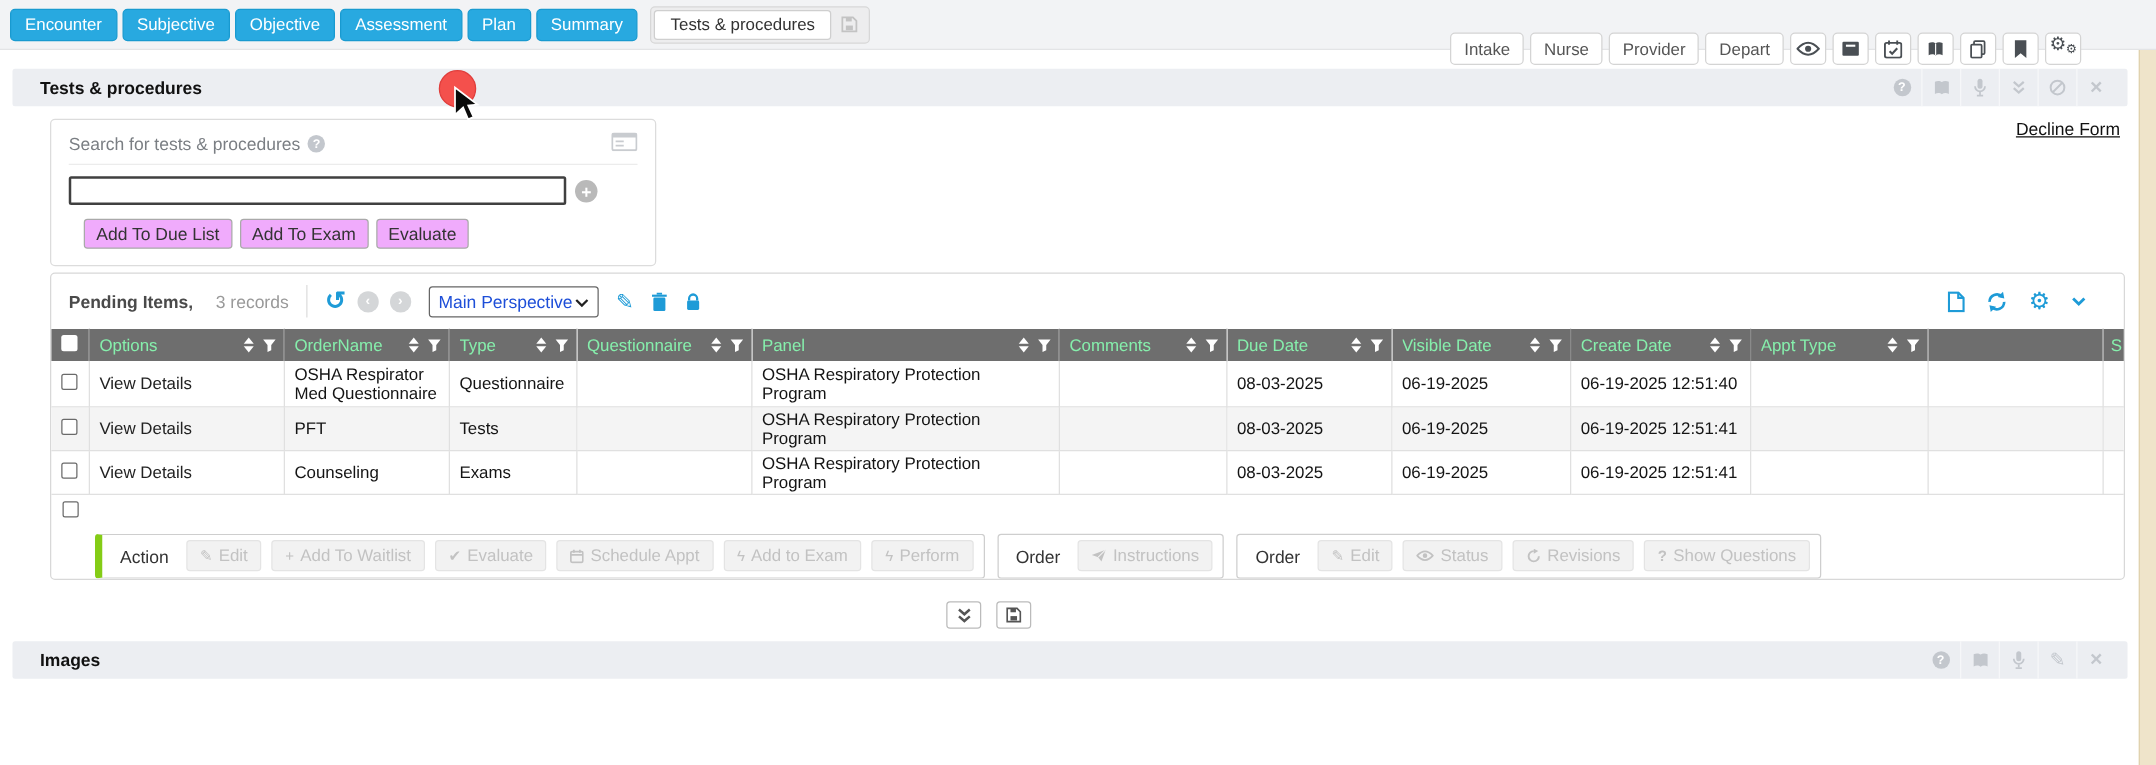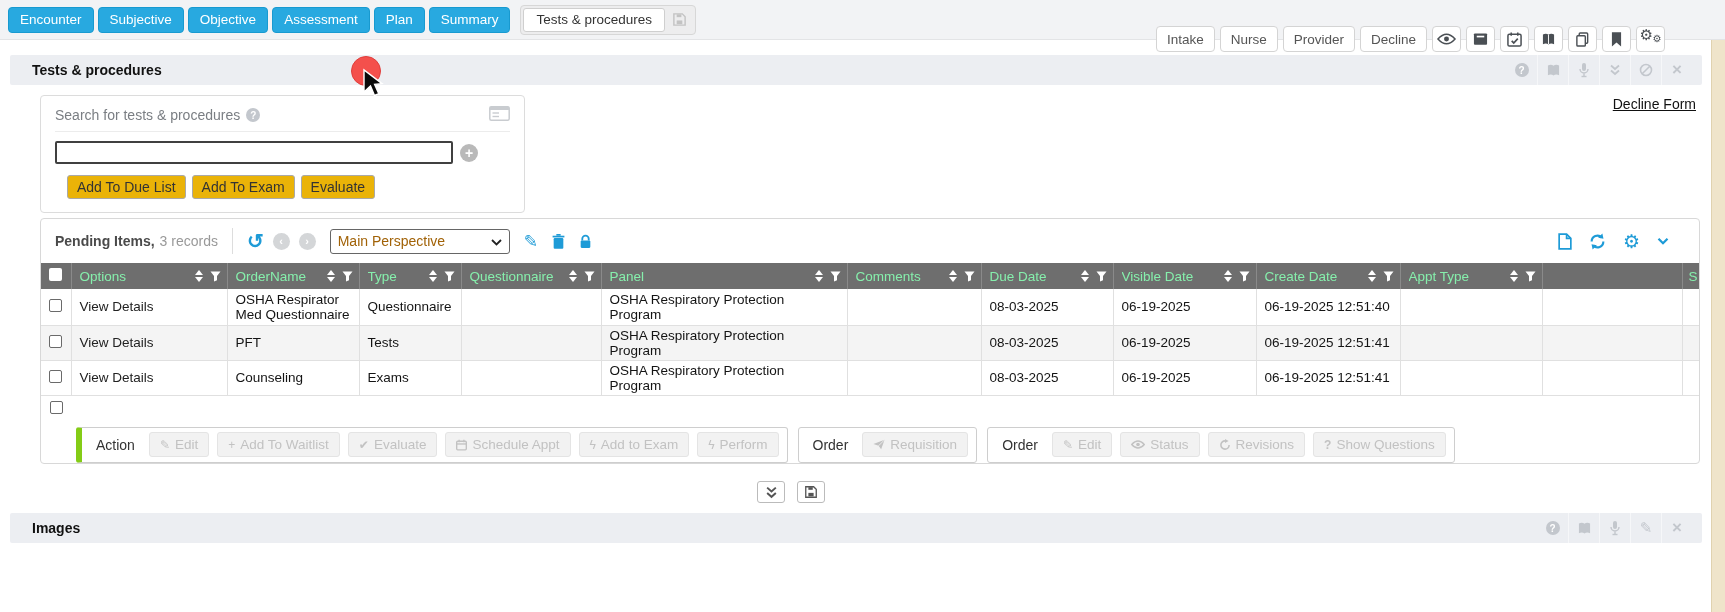--- a/index.html
+++ b/index.html
@@ -45,34 +45,34 @@
   .search-card { position:absolute; left:30px; top:40px; width:485px; height:118px; background:#fff;
                  border:1px solid #dcdcdc; border-radius:4px; padding:10px 14px; }
   .sc-title-row { display:flex; align-items:center; color:#7a7e83; font-size:14px; }
   .sc-list-icon { margin-left:auto; color:#c9ccd0; }
   .sc-div { border-bottom:1px solid #ececec; margin:7px 0 9px 0; }
   .sc-input-row { display:flex; align-items:center; gap:7px; }
   .sc-input { width:398px; height:23px; border:2px solid #404040; border-radius:2px; font-size:13px; padding:0 4px; font-family:inherit; }
   .plusc { width:18px; height:18px; border-radius:50%; background:#b9b9b9; color:#fff; font-size:14px; font-weight:bold;
            display:flex; align-items:center; justify-content:center; line-height:1; cursor:pointer; }
   .sc-btn-row { margin-top:11px; display:flex; gap:6px; padding-left:12px; }
-  .wbtn { background:#eab308; border:1px solid #a9a9a9; border-radius:3px; padding:3px 9px; font-size:14px; color:#333; font-family:inherit; cursor:pointer; }
+  .wbtn { background:#f0abfc; border:1px solid #a9a9a9; border-radius:3px; padding:3px 9px; font-size:14px; color:#333; font-family:inherit; cursor:pointer; }
 
   
   .pending-card { position:absolute; left:30px; top:163px; width:1660px; height:246px; background:#fff;
                   border:1px solid #d8d8d8; border-radius:4px; overflow:hidden; }
   .pt-toolbar { height:44px; display:flex; align-items:center; padding:0 14px; }
   .pt-title { font-size:14px; font-weight:bold; color:#4a4a4a; }
-  .pt-records { font-size:14px; color:#999; margin-left:5px; }
+  .pt-records { font-size:14px; color:#999; margin-left:18px; }
   .pt-sep { width:1px; height:26px; background:#ddd; margin:0 14px; }
   .undo { color:#1e9bd7; font-size:20px; font-weight:bold; cursor:pointer; line-height:1; }
   .circ { width:17px; height:17px; border-radius:50%; background:#d4d6d8; color:#fff; font-size:11px; font-weight:bold;
           display:flex; align-items:center; justify-content:center; margin-left:9px; cursor:pointer; }
-  .perspective { margin-left:14px; width:180px; height:25px; border:1px solid #666; border-radius:3px; background:#fff;
-          display:flex; align-items:center; padding:0 7px; font-size:14px; color:#a16207; cursor:pointer; }
+  .perspective { margin-left:14px; width:136px; height:25px; border:1px solid #666; border-radius:3px; background:#fff;
+          display:flex; align-items:center; padding:0 7px; font-size:14px; color:#1d4ed8; cursor:pointer; }
   .persp-chev { margin-left:auto; }
   .blue-ico { color:#1e9bd7; margin-left:14px; cursor:pointer; display:flex; align-items:center; }
   .pencil { font-size:17px; }
   .pt-right { margin-left:auto; display:flex; align-items:center; gap:17px; padding-right:16px; }
   .pt-right > * { color:#1e9bd7; cursor:pointer; display:flex; align-items:center; }
   .chev-dn { width:12px; height:12px; }
 
   table.grid { border-collapse:collapse; table-layout:fixed; width:1691px; }
   .grid th { background:#6e6e6e; height:26px; font-weight:normal; color:#86efac; font-size:13.5px; text-align:left;
              padding:0 6px 0 8px; border-right:1px solid #8a8a8a; overflow:hidden; white-space:nowrap; }
@@ -134,21 +134,21 @@
               <rect x="5" y="9" width="6" height="4" fill="currentColor"></rect>
               <rect x="5" y="2.5" width="5" height="3" fill="currentColor"></rect>
             </svg>
         </span>
       </div>
     </div>
     <div class="tb-right">
       <button class="btn-white">Intake</button>
       <button class="btn-white">Nurse</button>
       <button class="btn-white">Provider</button>
-      <button class="btn-white">Decline</button>
+      <button class="btn-white">Depart</button>
       <span class="iconbtn">
         <svg width="19" height="12" viewBox="0 0 20 12">
             <path d="M1 6 Q10 -4 19 6 Q10 16 1 6 Z" fill="none" stroke="currentColor" stroke-width="1.6"></path>
             <circle cx="10" cy="6" r="2.6" fill="currentColor"></circle>
           </svg>
       </span>
       <span class="iconbtn">
         <svg width="15" height="14" viewBox="0 0 16 14">
             <rect x="1" y="1" width="14" height="12" rx="1" fill="currentColor"></rect>
             <rect x="4" y="3.5" width="8" height="1.8" fill="#fff"></rect>
@@ -560,21 +560,21 @@
         </div>
         <div class="agroup">
           <span class="aglabel">Order</span>
           <button class="dbtn">
               <span class="dico">
                 <svg width="12" height="11" viewBox="0 0 14 12">
                   <path d="M0.5 5.5 L13.5 0.5 L9.5 11.5 L6.5 7.5 Z" fill="currentColor"></path>
                   <path d="M6.5 7.5 L13.5 0.5" stroke="#f2f2f2" stroke-width="1"></path>
                 </svg>
               </span>
-              <span>Requisition</span>
+              <span>Instructions</span>
             </button>
         </div>
         <div class="agroup">
           <span class="aglabel">Order</span>
           <button class="dbtn">
               <span class="dico">✎</span>
               <span>Edit</span>
             </button>
           <button class="dbtn">
               <span class="dico">

